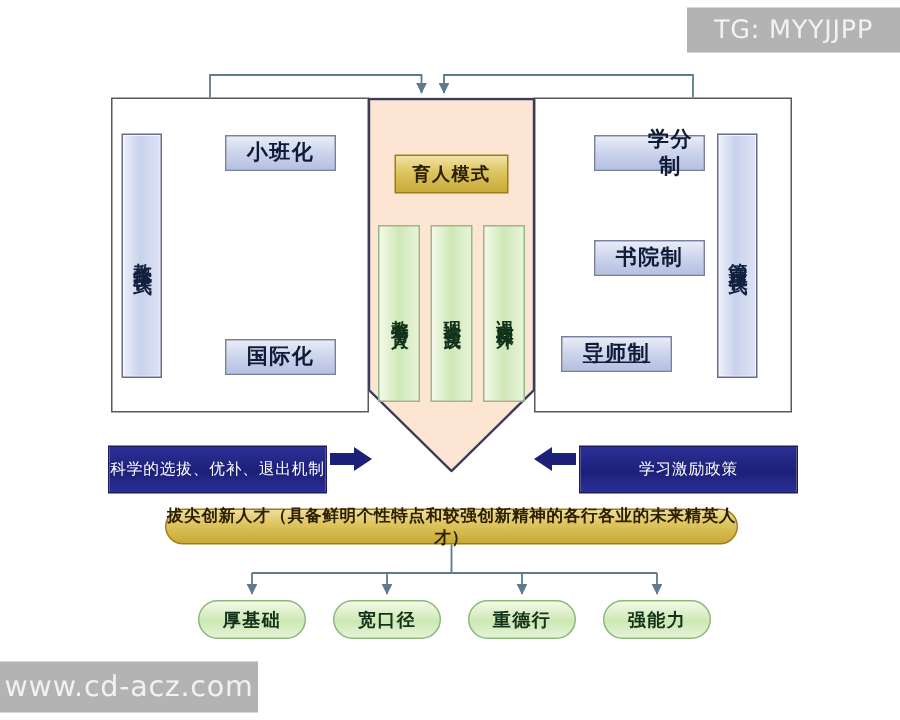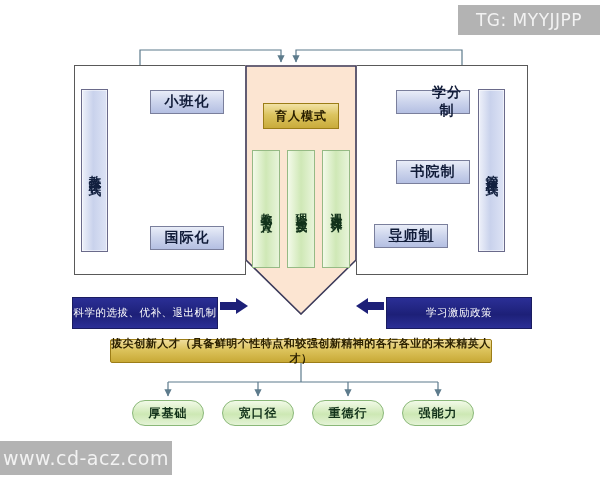--- a/index.html
+++ b/index.html
@@ -169,21 +169,21 @@
 
   
   #banner-result {
     left: 110px;
     top: 339px;
     width: 382px;
     height: 24px;
     font-size: 11px;
     font-weight: bold;
     color: #2b2000;
-    border-radius: 2px;
+    border-radius: 12px;
     border: 1.2px solid #9c7d17;
     background: linear-gradient(to bottom, #f0dd9c 0%, #dcc35c 45%, #c8a936 100%);
     letter-spacing: 0.5px;
   }
 
   
   .pill {
     top: 400px;
     width: 72px;
     height: 26px;

